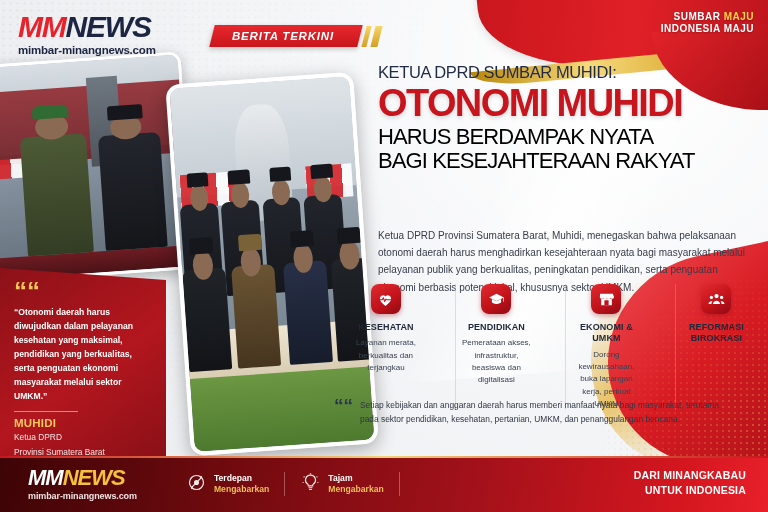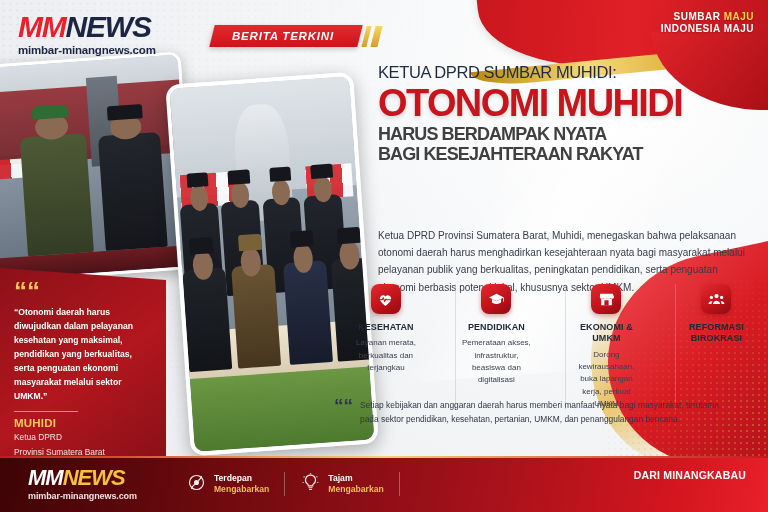--- a/index.html
+++ b/index.html
@@ -130,21 +130,21 @@
   .qp-role { font-size: 8.4px; color: #f3e4e5; line-height: 1.4; margin-top: 3px; }
 
   
   .headline { position: absolute; left: 378px; top: 64px; width: 382px; z-index: 8; }
   .hl-kicker { font-size: 16.5px; font-weight: normal; color: #1f2a44; letter-spacing: -.4px; line-height: 1.05; }
   .hl-main {
     font-size: 38px; font-weight: bold; color: #c8151d; letter-spacing: -1.6px;
     line-height: 1.02; margin: 3px 0 2px;
     text-shadow: 0 2px 4px rgba(0,0,0,.14);
   }
-  .hl-sub { font-size: 18px; font-weight: bold; color: #404040; letter-spacing: -.9px; line-height: 1.1; }
+  .hl-sub { font-size: 22px; font-weight: normal; color: #000000; letter-spacing: -.9px; line-height: 1.1; }
 
   .lede {
     position: absolute; left: 378px; top: 227px; width: 368px; z-index: 8;
     font-size: 10px; line-height: 1.72; color: #353b49;
   }
 
   
   .cards { position: absolute; left: 345px; top: 284px; width: 412px; display: flex; gap: 4px; z-index: 8; }
   .card { width: 100px; text-align: center; padding: 0 4px; }
   .card + .card { border-left: 1px solid rgba(170,175,185,.38); margin-left: 24px; }
@@ -417,16 +417,17 @@
           <span class="ft-l2" style="display:block">Mengabarkan</span>
         </span>
       </div>
 
       <div class="ft-div"></div>
 
     </div>
 
     <div class="ft-tag">
       <div>DARI MINANGKABAU</div>
+      <div>UNTUK INDONESIA</div>
     </div>
   </div>
 
 </div>
 
 </body></html>

